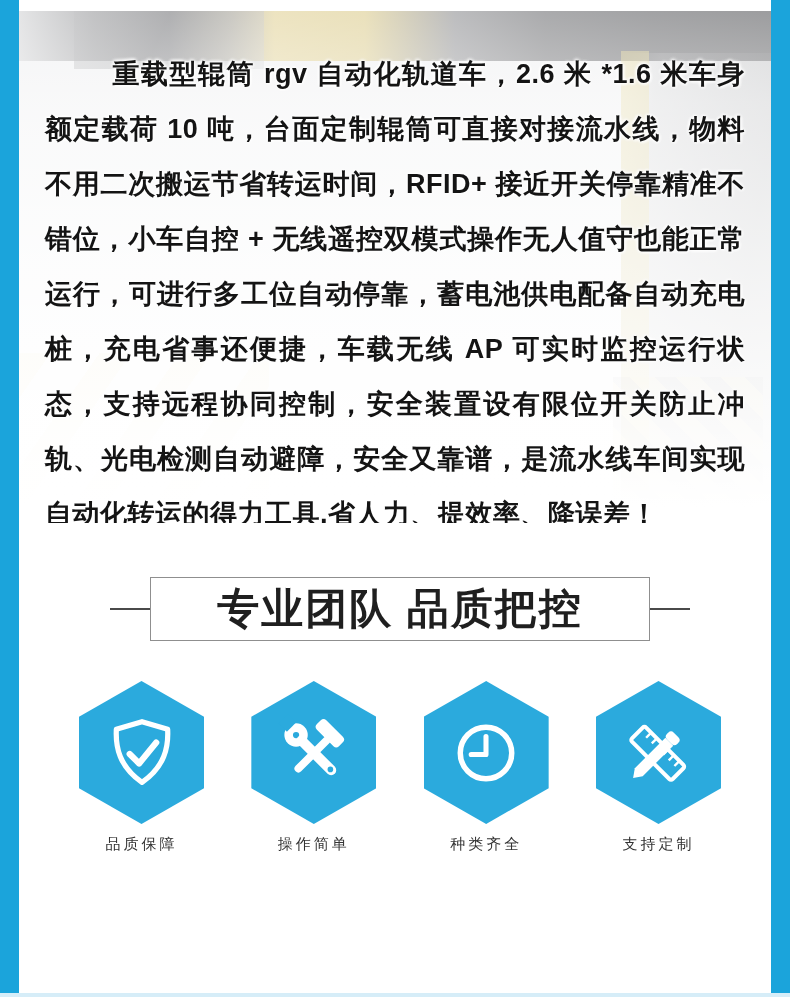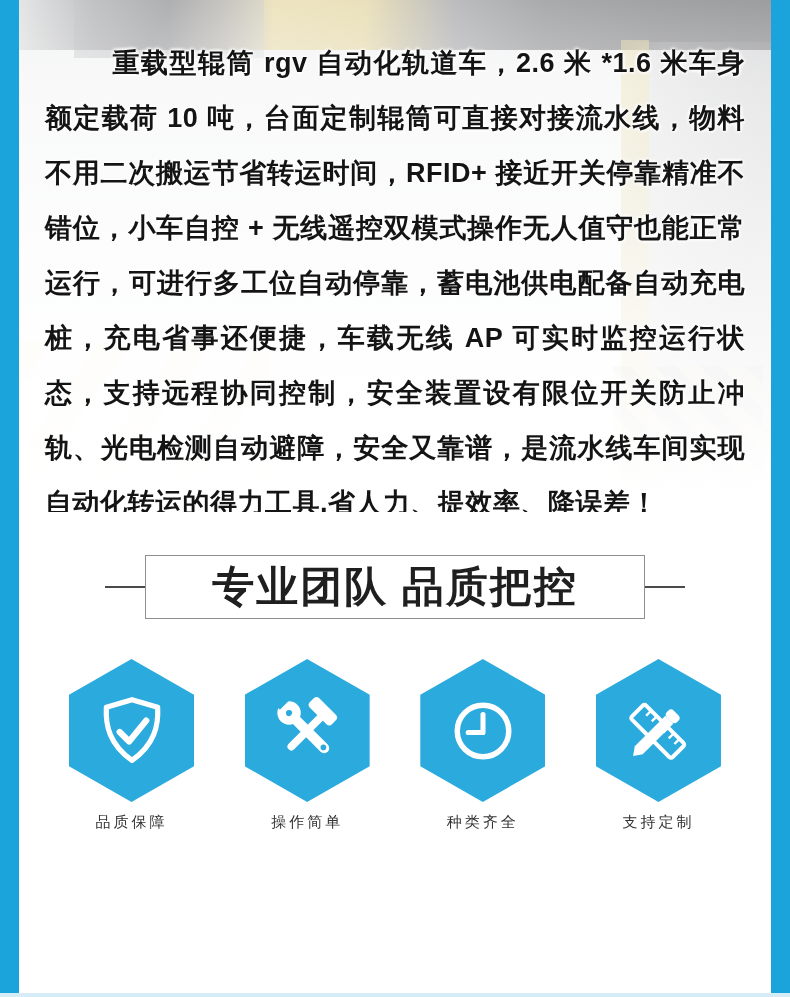--- a/index.html
+++ b/index.html
@@ -5,21 +5,21 @@
   html,body{margin:0;padding:0;}
   body{font-family:"Liberation Sans","DejaVu Sans",sans-serif;background:#fff;}
   .page{position:relative;width:790px;height:997px;margin:0 auto;overflow:hidden;background:#fff;}
 
   
   .side-frame{position:absolute;top:0;width:19px;height:993px;background:#1ba4db;z-index:5;}
   .side-frame.left{left:0;}
   .side-frame.right{right:0;}
 
   
-  .photo-section{position:relative;margin:0 19px;height:512px;overflow:hidden;background:linear-gradient(180deg,#e8e9eb 0%,#f4f5f6 60%,#ffffff 100%);}
+  .photo-section{position:relative;margin:11px 19px;height:512px;overflow:hidden;background:linear-gradient(180deg,#e8e9eb 0%,#f4f5f6 60%,#ffffff 100%);}
   .bg-top-band{position:absolute;top:0;left:0;right:0;height:50px;opacity:.9;
     background:linear-gradient(90deg,#c6c7c9 0%,#7b7c7f 10%,#56575b 20%,#9a9276 28%,#d9c475 34%,#d2bd6a 46%,#6b6c70 58%,#434448 70%,#323337 84%,#26272b 100%);}
   .bg-top-left-machine{position:absolute;top:0;left:55px;width:190px;height:58px;opacity:.45;
     background:linear-gradient(115deg,#8e8f92 0%,#55565a 45%,#84858a 75%,#b9babd 100%);}
   .bg-right-machine{position:absolute;top:42px;right:0;width:150px;height:450px;opacity:.34;
     background:linear-gradient(100deg,rgba(255,255,255,0) 0%,#96979a 18%,#6f7074 45%,#515256 72%,#606165 100%);}
   .bg-yellow-beam{position:absolute;top:40px;left:602px;width:28px;height:440px;opacity:.5;background:#d9c35b;}
   .bg-stripes-left{position:absolute;left:0;bottom:0;width:250px;height:170px;opacity:.55;
     background:repeating-linear-gradient(125deg,rgba(224,198,92,.45) 0 26px,rgba(255,255,255,0) 26px 66px);}
   .bg-stripes-right{position:absolute;right:8px;bottom:6px;width:150px;height:140px;opacity:.6;
@@ -29,21 +29,21 @@
   .desc{position:relative;z-index:2;margin:0;padding:36px 26px 0 26px;
     font-size:27px;line-height:55px;font-weight:700;color:#141414;
     text-align:justify;text-indent:2.5em;letter-spacing:0.5px;
     text-shadow:0 0 4px #fff,0 0 4px #fff,1px 1px 3px #fff,-1px -1px 3px #fff;}
 
   
   .banner{position:relative;z-index:6;height:68px;background:#1ba4db;display:flex;align-items:center;justify-content:center;}
   .banner-text{color:#ffffff;font-size:40px;font-weight:700;letter-spacing:3px;}
 
   
-  .card{position:relative;margin:0 19px;height:409px;background:#ffffff;padding-top:43px;box-sizing:border-box;}
+  .card{position:relative;margin:0 19px;height:409px;background:#ffffff;padding-top:43px;box-sizing:border-box;padding-left:10px;}
   .title-row{display:flex;align-items:center;justify-content:center;}
   .h-line{width:40px;height:2px;background:#4a4a4a;}
   .title-box{width:498px;height:62px;border:1px solid #8f8f8f;background:#fff;
     display:flex;align-items:center;justify-content:center;}
   .title-text{font-size:42px;font-weight:700;color:#1f1f1f;letter-spacing:2px;white-space:nowrap;}
   .subtitle{margin-top:14px;text-align:center;font-size:22px;color:#222;letter-spacing:1px;}
 
   .features{display:flex;justify-content:space-between;padding:0 50px;margin-top:40px;}
   .feature{display:flex;flex-direction:column;align-items:center;width:125px;}
   .hex{width:125px;height:143px;background:#2baadd;display:flex;align-items:center;justify-content:center;

